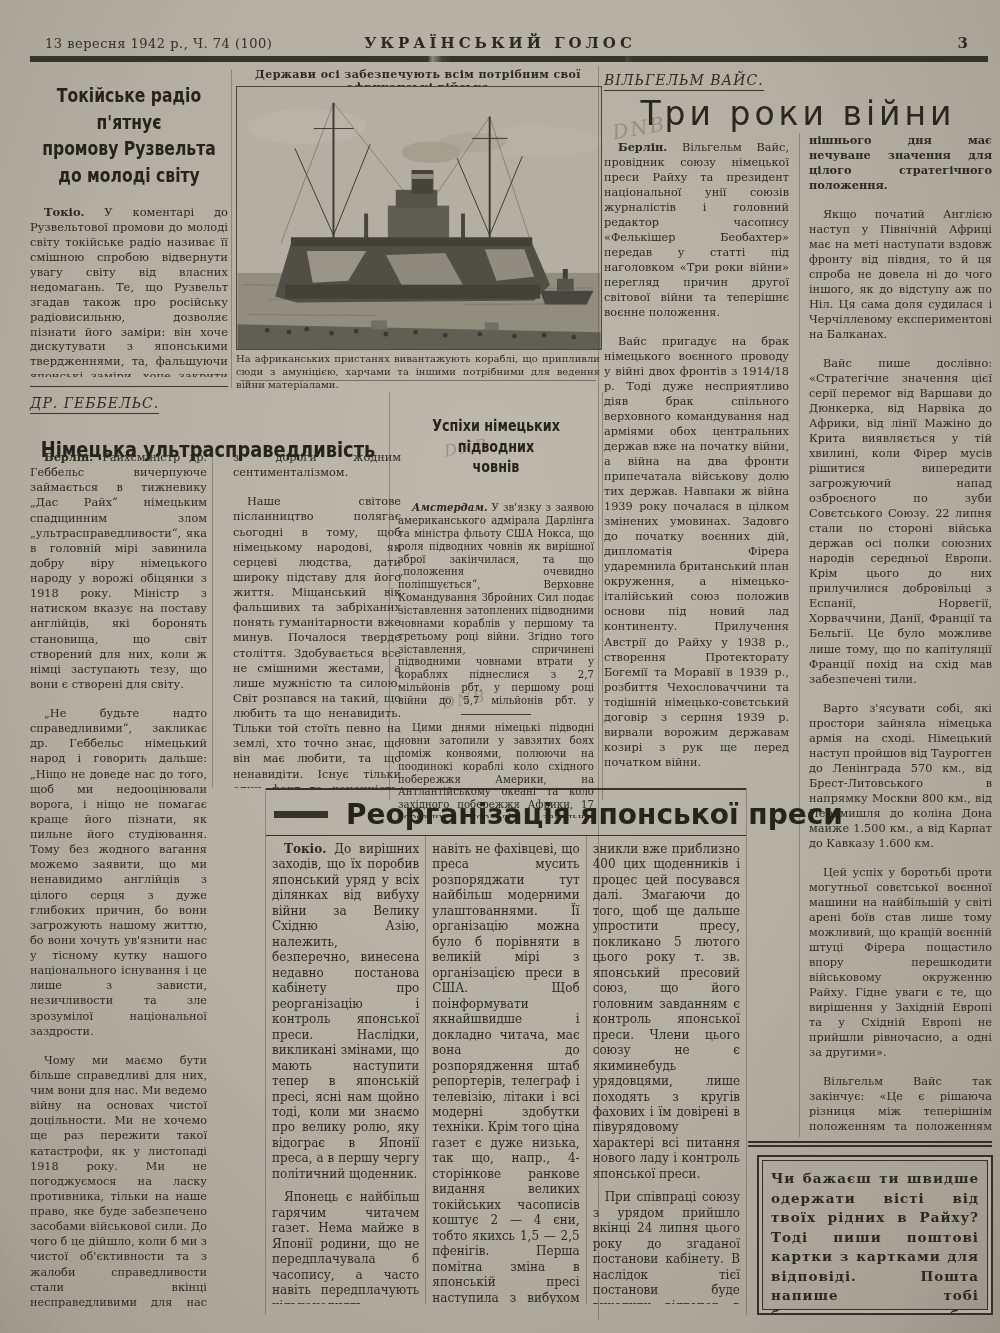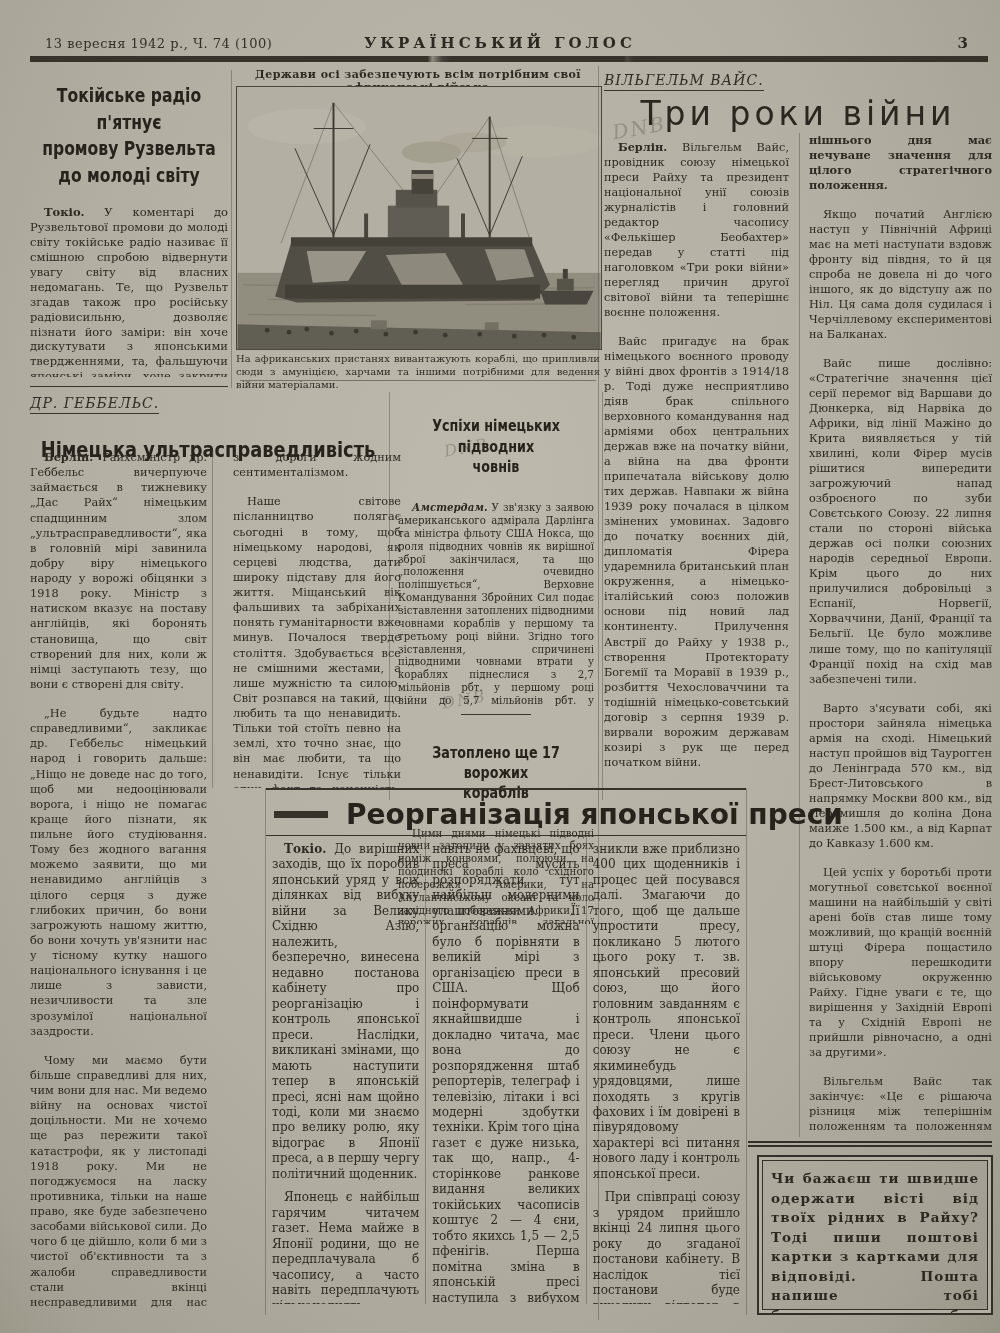--- a/index.html
+++ b/index.html
@@ -189,24 +189,20 @@
 
   <div class="midbox" style="left:389px;top:392px;width:196px;height:400px;">
     <div class="hl" style="font-size:15px;line-height:1.35;">
       <span class="squeeze" style="width:230px;margin-left:-17px;transform:scaleX(.85);">Успіхи німецьких підводних
 човнів</span>
     </div>
     <div class="col" style="position:static;font-size:10.2px;line-height:1.26;height:206px;margin-top:4px;">
       <p><b class="lead" style="font-style:italic;">Амстердам.</b> <span>У зв'язку з заявою американського адмірала Дарлінга та міністра фльоту США Нокса, що роля підводних човнів як вирішної зброї закінчилася, та що „положення очевидно поліпшується“, Верховне Командування Збройних Сил подає зіставлення затоплених підводними човнами кораблів у першому та третьому році війни. Згідно того зіставлення, спричинені підводними човнами втрати у кораблях піднеслися з 2,7 мільйонів рбт. у першому році війни до 5,7 мільйонів рбт. у третьому році війни. Участь підводних човнів у затопленнях з першого року війни, яка виносила 50%, підвищилася у третьому році війни на 79%. Ці числа не вимагають жодних дальших коментарів.</span></p>
     </div>
     <div class="divider-dash"></div>
-    <div class="hl" style="font-size:15px;line-height:1.35;">
-      <span class="squeeze" style="width:230px;margin-left:-17px;transform:scaleX(.85);">Затоплено ще 17 ворожих
-кораблів</span>
-    </div>
     <div class="col" style="position:static;font-size:10.2px;line-height:1.26;height:96px;margin-top:4px;">
       <p>Цими днями німецькі підводні човни затопили у завзятих боях поміж конвоями, полюючи на поодинокі кораблі коло східного побережжя Америки, на Антлантійському океані та коло західного побережжя Африки, 17 ворожих кораблів загальної тоннажности 108.000 рбт.</p>
     </div>
   </div>
 
   <div class="abs byline" style="left:604px;top:72px;">ВІЛЬГЕЛЬМ ВАЙС.</div>
   <div class="abs" style="left:604px;top:94px;width:388px;text-align:center;font-family:'DejaVu Sans',sans-serif;font-size:33px;font-weight:400;letter-spacing:4px;color:#2a2720;">Три роки війни</div>
   <div class="col" style="left:604px;top:140px;width:185px;height:646px;font-size:11.3px;line-height:1.33;">
     <p><b class="lead">Берлін.</b> <span>Вільгельм Вайс, провідник союзу німецької преси Райху та президент національної унії союзів журналістів і головний редактор часопису «Фелькішер Беобахтер» передав у статті під наголовком «Три роки війни» перегляд причин другої світової війни та теперішнє воєнне положення.</span></p>
     <p>Вайс пригадує на брак німецького воєнного проводу у війні двох фронтів з 1914/18 р. Тоді дуже несприятливо діяв брак спільного верховного командування над арміями обох центральних держав вже на початку війни, а війна на два фронти припечатала військову долю тих держав. Навпаки ж війна 1939 року почалася в цілком змінених умовинах. Задовго до початку воєнних дій, дипломатія Фірера ударемнила британський план окруження, а німецько-італійський союз положив основи під новий лад континенту. Прилучення Австрії до Райху у 1938 р., створення Протекторату Богемії та Моравії в 1939 р., розбиття Чехословаччини та тодішній німецько-совєтський договір з серпня 1939 р. вирвали ворожим державам козирі з рук ще перед початком війни.</p>

